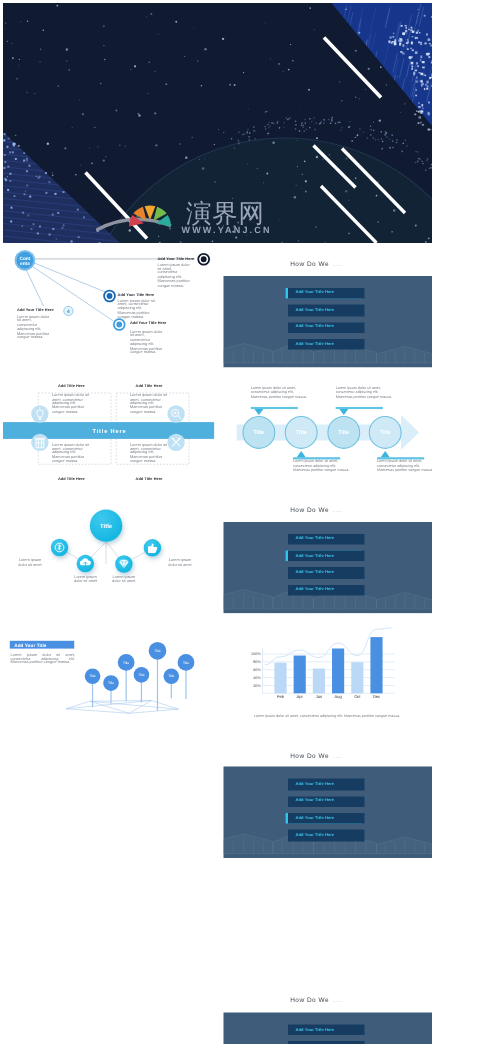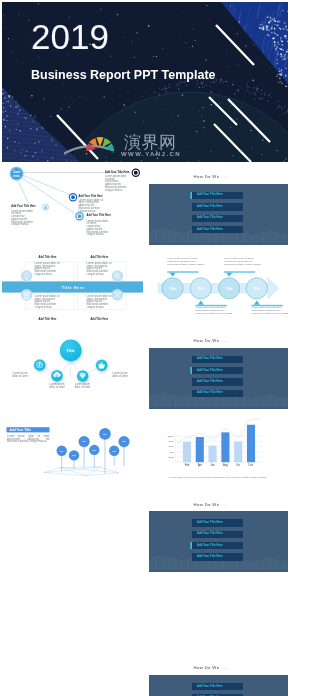--- a/index.html
+++ b/index.html
@@ -691,22 +691,20 @@
         <g stroke="#ffffff" stroke-linecap="butt" fill="none">
           <line x1="214" y1="23" x2="252" y2="63" stroke-width="2.4"></line>
           <line x1="207" y1="95" x2="235" y2="123" stroke-width="2.2"></line>
           <line x1="226" y1="97" x2="268" y2="140" stroke-width="2.2"></line>
           <line x1="212" y1="122" x2="249" y2="160" stroke-width="2.2"></line>
           <line x1="55" y1="113" x2="96" y2="157" stroke-width="2.4"></line>
         </g>
       </g>
     </svg>
 
-    <div class="hero-year">2019</div>
-    <div class="hero-sub">Business Report PPT Template</div>
 
     <svg style="position:absolute;left:62px;top:126px;" width="62" height="28" viewBox="0 0 62 28">
       <path d="M0 25.5 Q24 12.5 50 22.5" fill="none" stroke="#8e949f" stroke-width="2.2"></path>
       <g transform="translate(36,23)">
         <path d="M-14,0 A14 14 0 0 1 -11.7,-7.7 L-4.1,-2.1 Z" fill="#d2424d"></path>
         <path d="M-11.1,-8.6 A14 14 0 0 1 -4.7,-13.1 L-2.3,-3.8 Z" fill="#e8832c"></path>
         <path d="M-3.6,-13.5 A14 14 0 0 1 3.6,-13.5 L0,-4.4 Z" fill="#f4a62a"></path>
         <path d="M4.7,-13.1 A14 14 0 0 1 11.1,-8.6 L2.3,-3.8 Z" fill="#74bb4c"></path>
         <path d="M11.7,-7.7 A14 14 0 0 1 14,0 L4.1,-2.1 Z" fill="#2bab9c"></path>
       </g>

